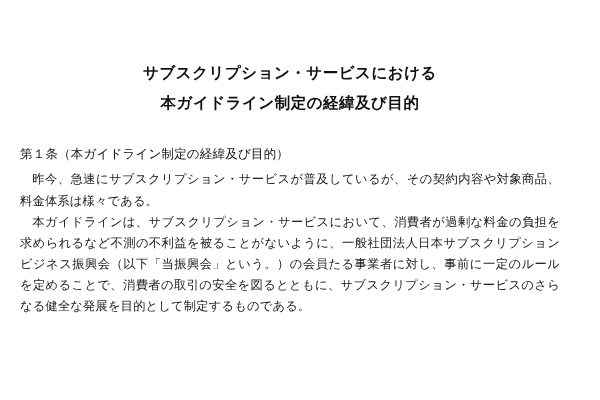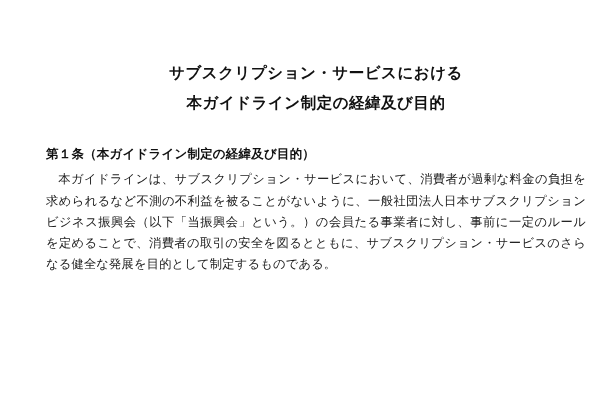--- a/index.html
+++ b/index.html
@@ -16,69 +16,69 @@
   }
   .page {
     position: relative;
     width: 600px;
     height: 400px;
     box-sizing: border-box;
     padding: 0;
   }
   .doc-body {
     position: absolute;
-    left: 46px;
+    left: 20px;
     top: 58px;
     width: 540px;
   }
   .title-block {
     text-align: center;
     margin: 0 0 28px 0;
   }
   .title-line {
     font-size: 15.5px;
     font-weight: bold;
     letter-spacing: 0.5px;
     line-height: 1.95;
     color: #111111;
     white-space: nowrap;
   }
   .heading {
     font-size: 12.5px;
-    font-weight: bold;
+    font-weight: normal;
     color: #111111;
     margin: 0 0 6px 0;
     letter-spacing: 0.2px;
   }
   .para {
     font-size: 12.3px;
     line-height: 1.72;
     color: #1a1a1a;
     margin: 0;
     text-align: justify;
     text-justify: inter-ideograph;
     letter-spacing: 0.15px;
   }
   .para + .para {
-    margin-top: 8px;
-    text-decoration: underline;
+    margin-top: 0px;
   }
   .indent {
     text-indent: 1em;
   }
 </style>
 </head>
 <body>
 
 <div class="page">
   <div class="doc-body">
 
     <div class="title-block">
       <div class="title-line">サブスクリプション・サービスにおける</div>
       <div class="title-line">本ガイドライン制定の経緯及び目的</div>
     </div>
 
     <h2 class="heading">第１条（本ガイドライン制定の経緯及び目的）</h2>
 
+    <p class="para indent">昨今、急速にサブスクリプション・サービスが普及しているが、その契約内容や対象商品、料金体系は様々である。</p>
     <p class="para indent">本ガイドラインは、サブスクリプション・サービスにおいて、消費者が過剰な料金の負担を求められるなど不測の不利益を被ることがないように、一般社団法人日本サブスクリプションビジネス振興会（以下「当振興会」という。）の会員たる事業者に対し、事前に一定のルールを定めることで、消費者の取引の安全を図るとともに、サブスクリプション・サービスのさらなる健全な発展を目的として制定するものである。</p>
 
   </div>
 </div>
 
 </body></html>

